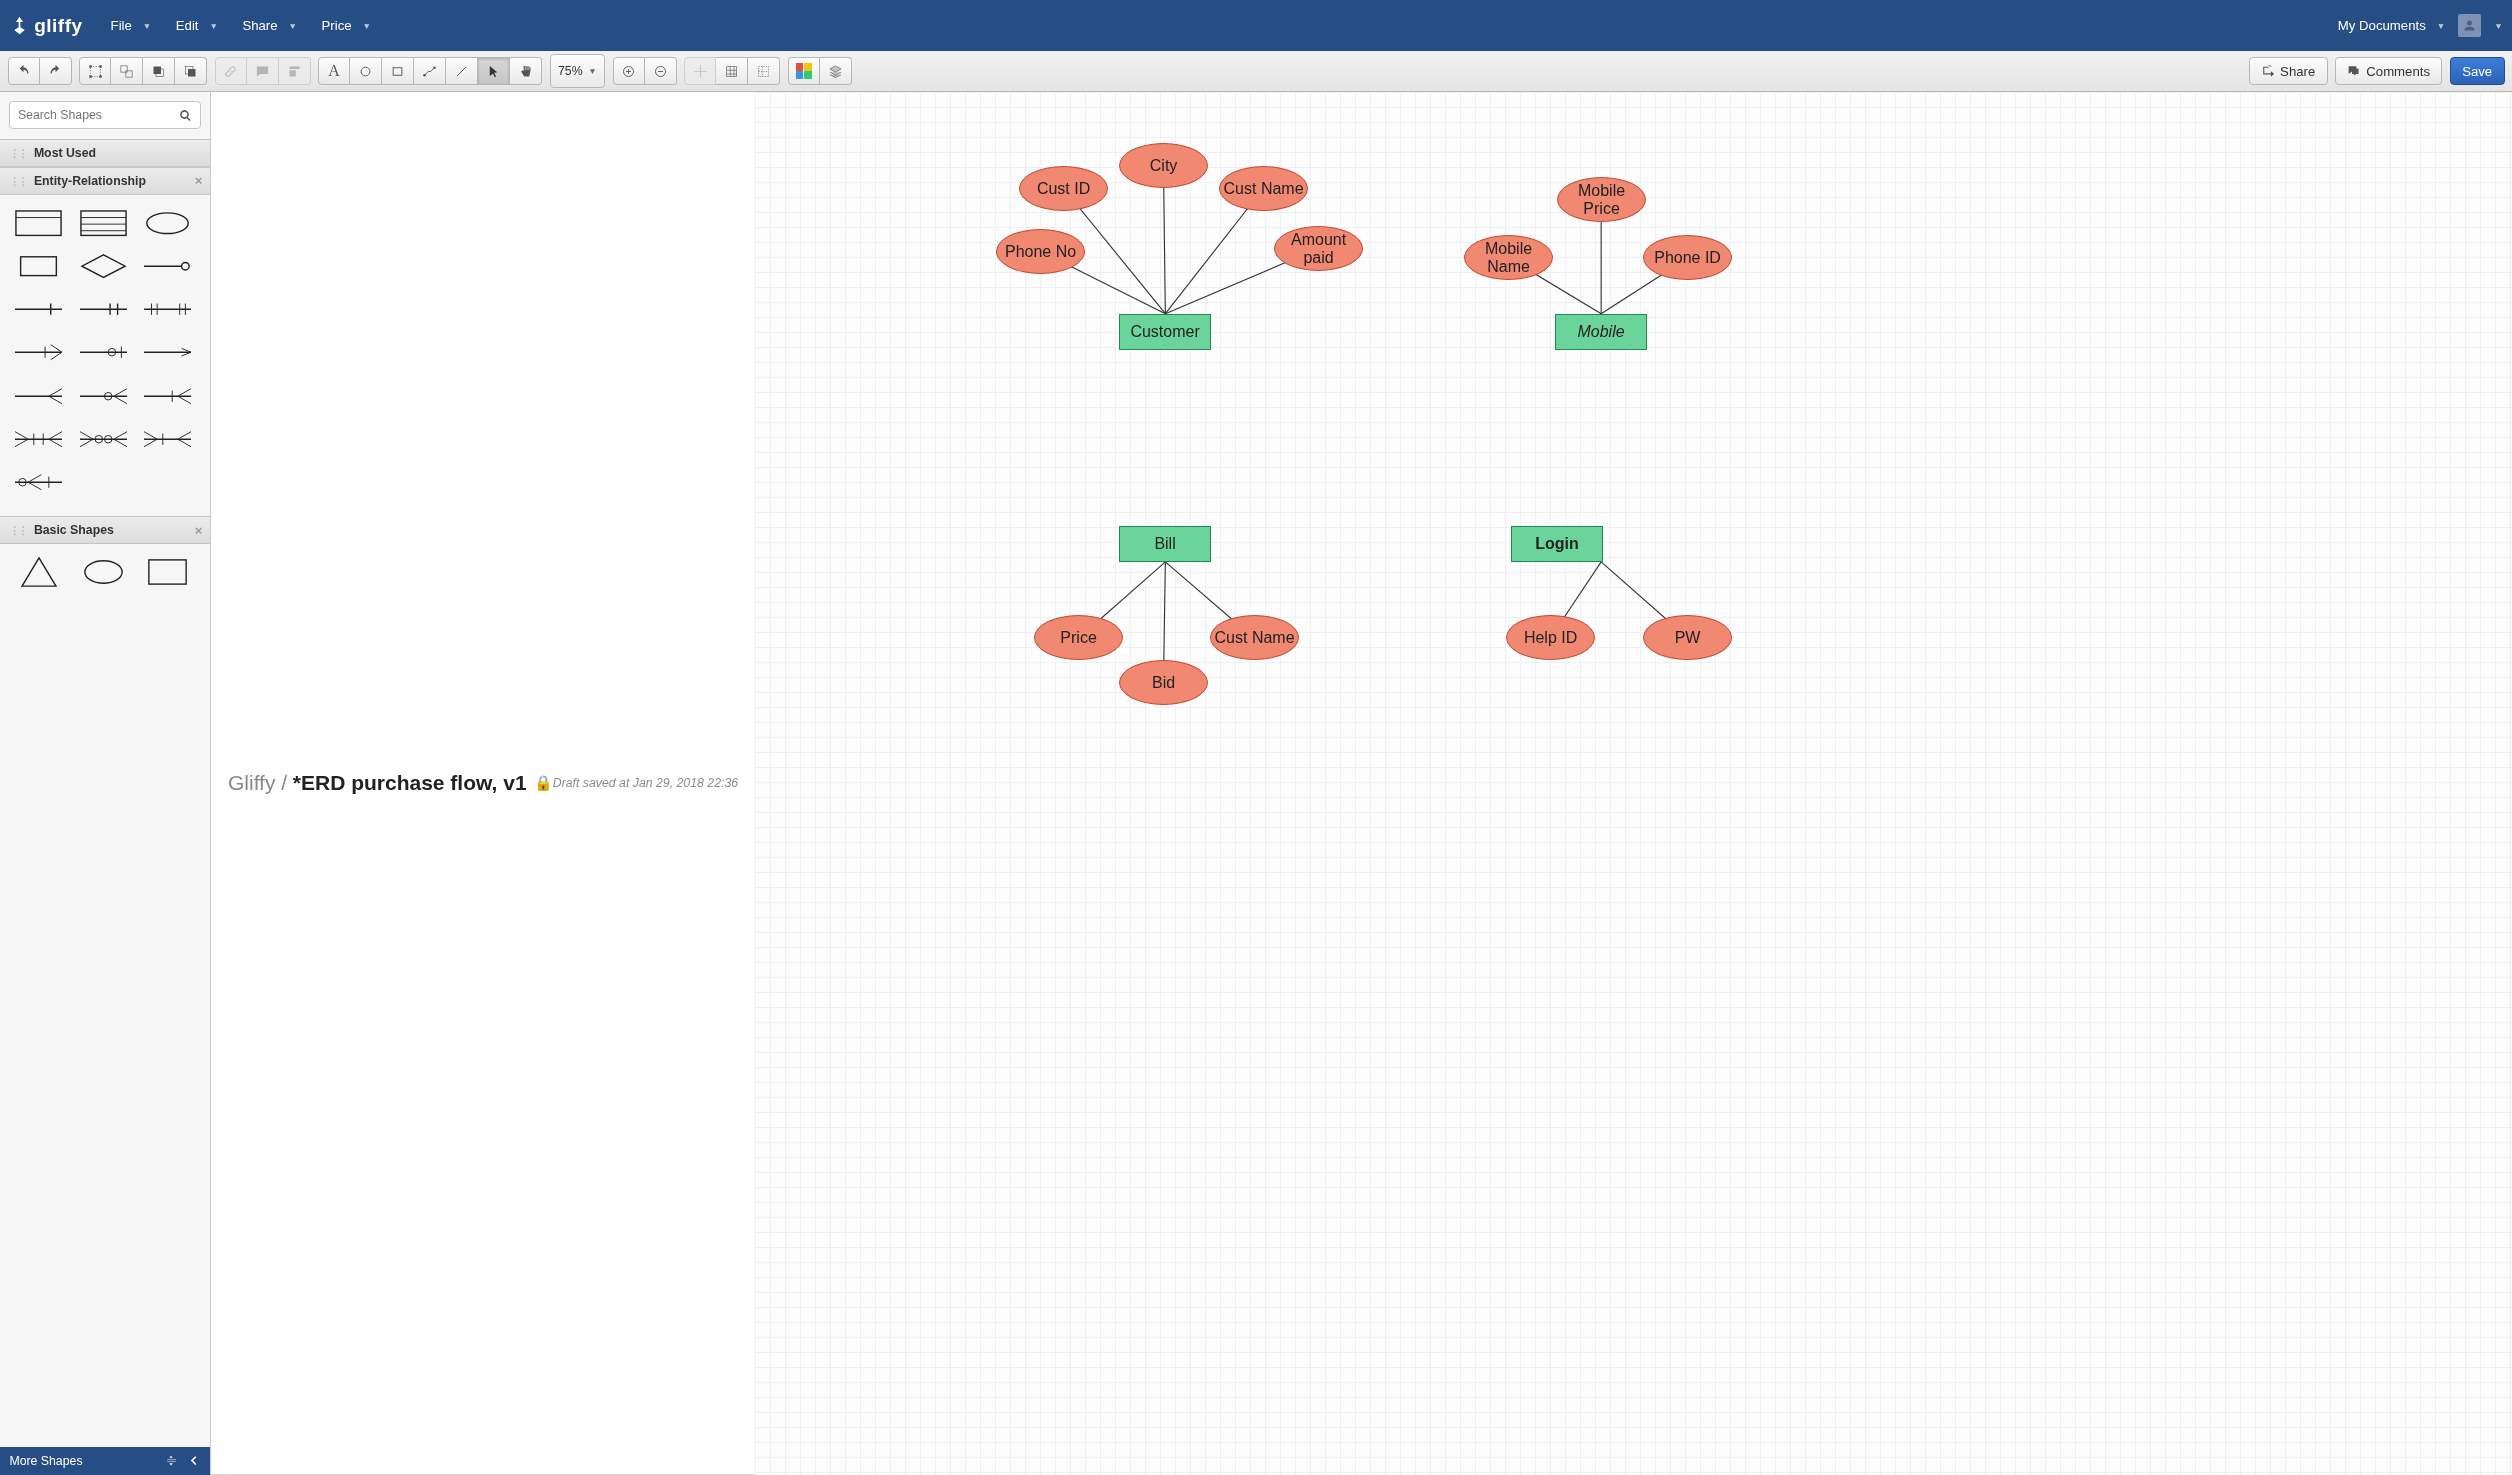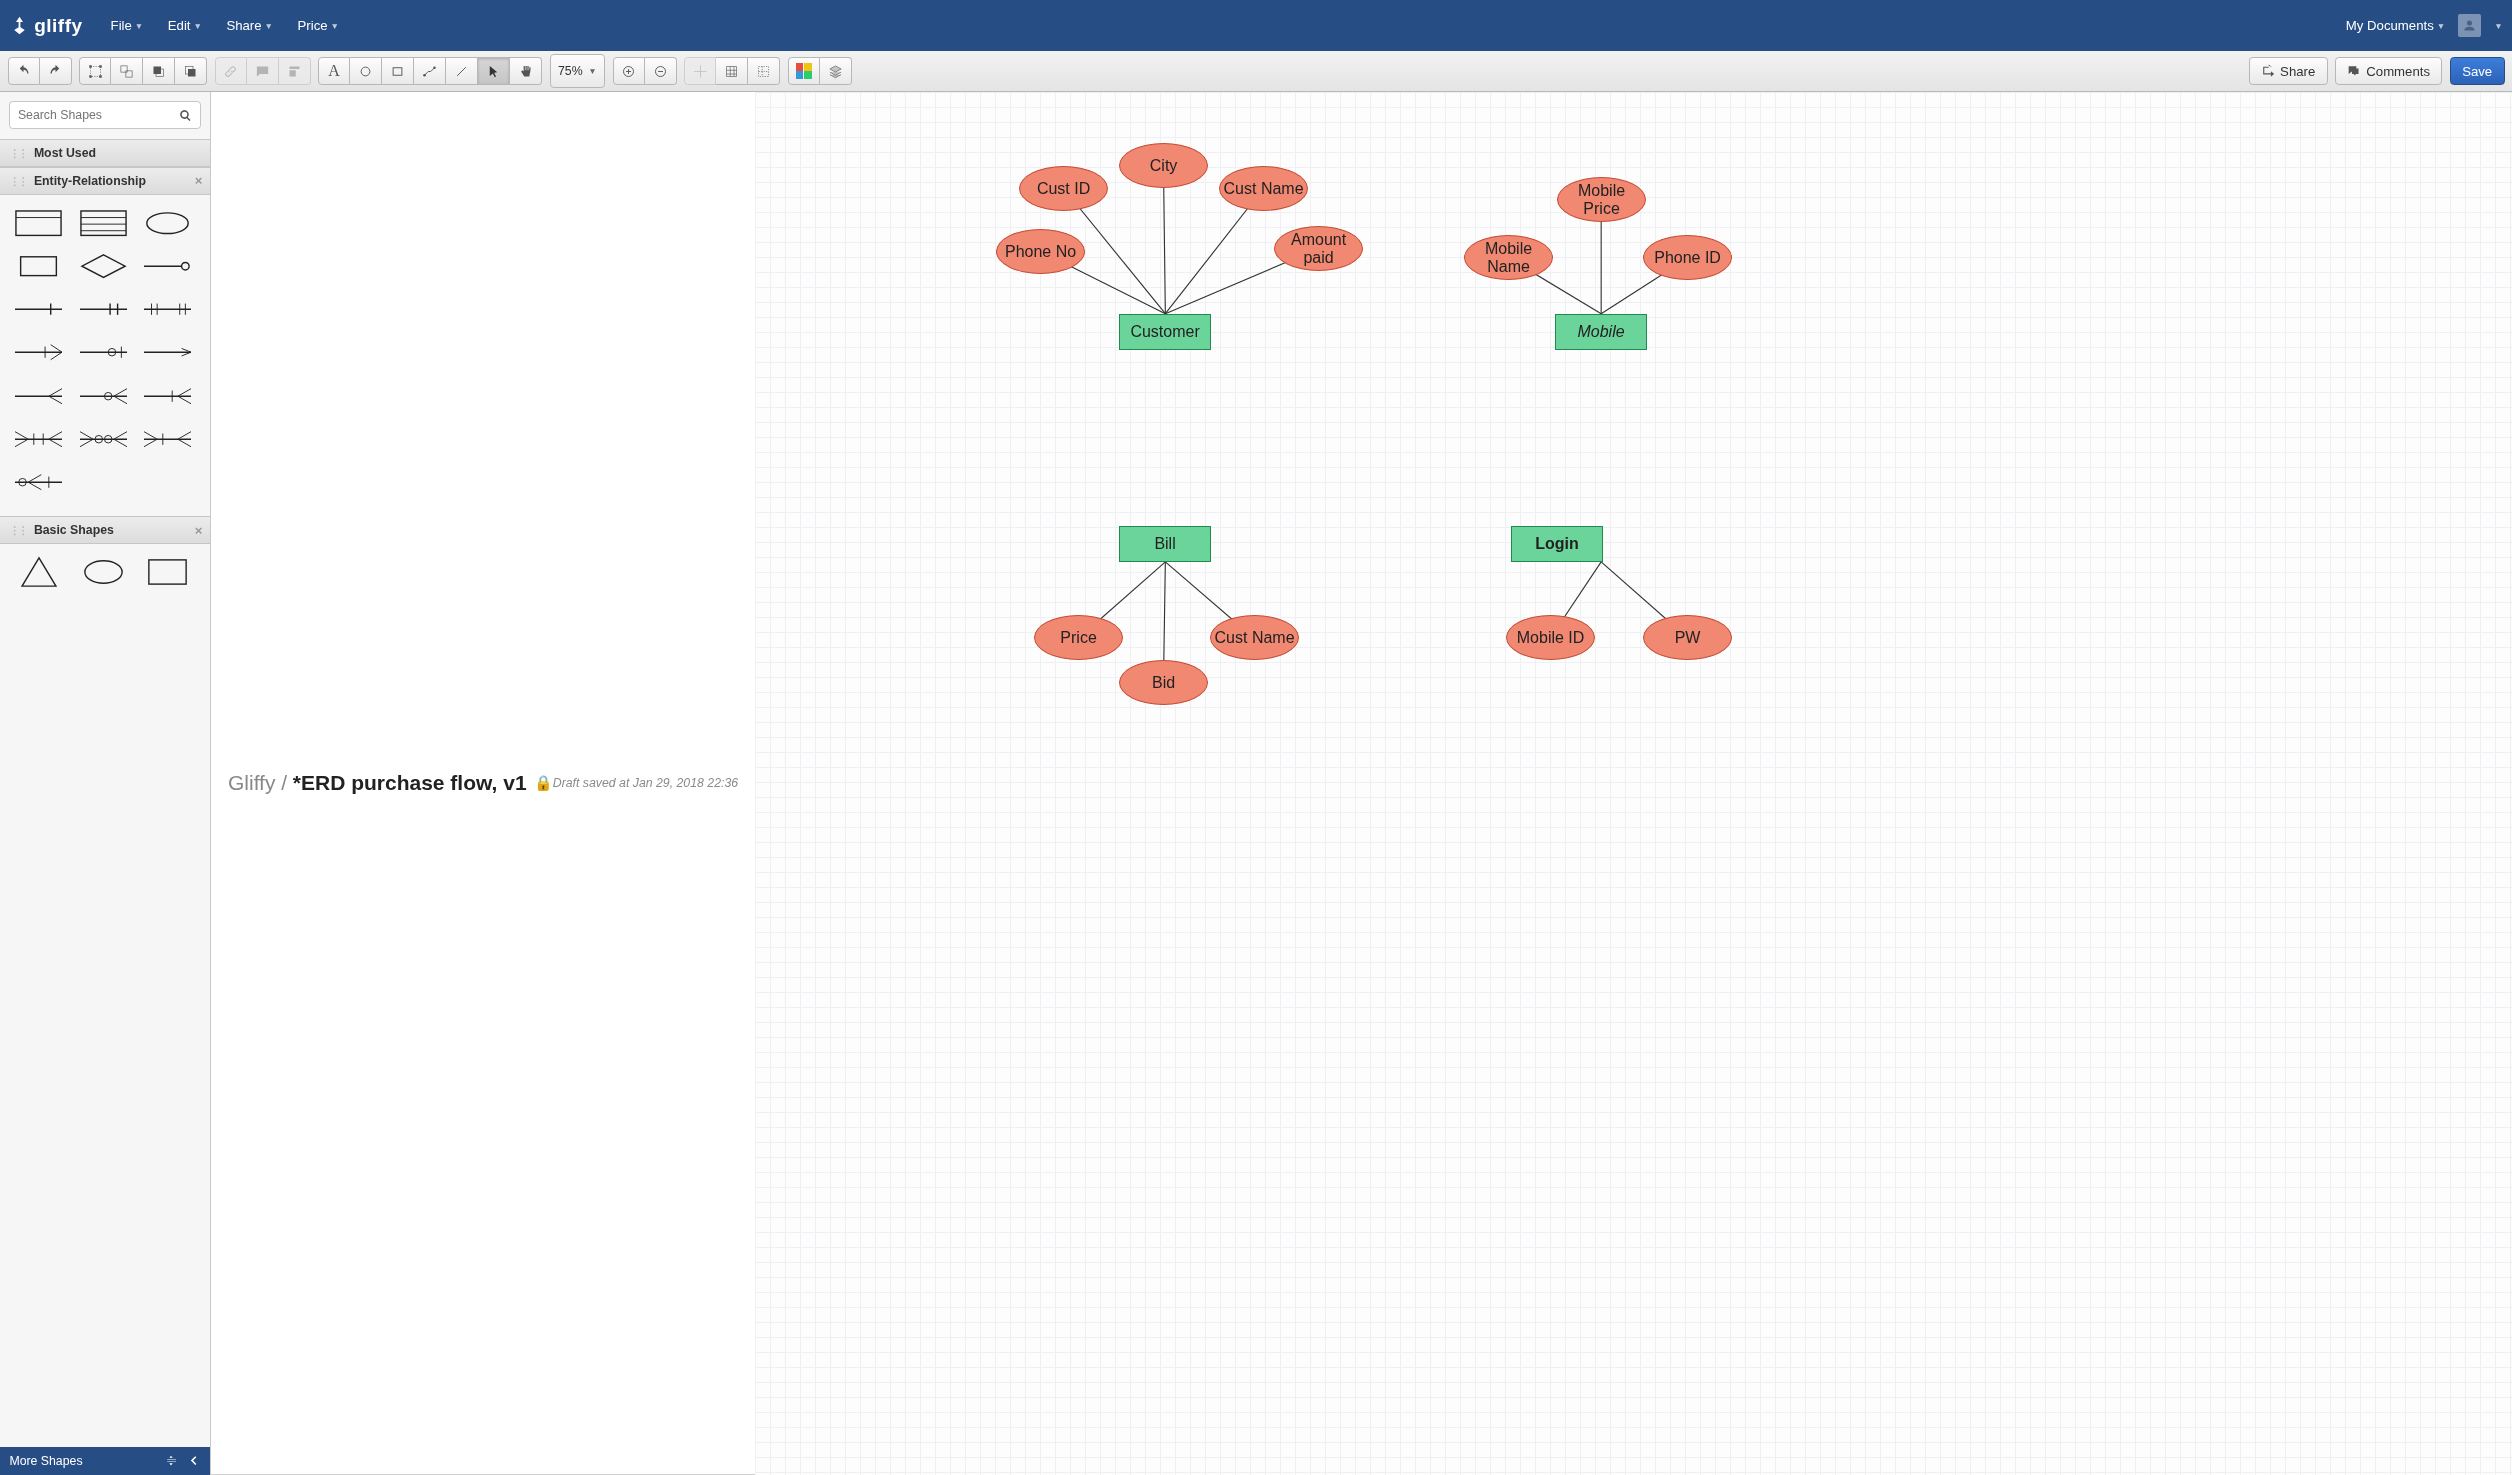--- a/index.html
+++ b/index.html
@@ -4,21 +4,21 @@
 <style>
   * { box-sizing: border-box; margin: 0; padding: 0; }
   html, body { height: 100%; font-family: "Helvetica Neue", Arial, sans-serif; font-size: 12.3px; color: #333; }
   body { display: flex; flex-direction: column; background: #fff; }
 
   
   .menubar { background: #274d85; color: #fff; display: flex; align-items: center; height: 51px; padding: 0 9.4px; }
   .logo { display: flex; align-items: center; gap: 3.8px; font-weight: 700; font-size: 19px; letter-spacing: 0.5px; margin-right: 28px; }
   .logo svg { width: 21px; height: 21px; }
   .menubar-left { display: flex; gap: 24.5px; }
-  .menu-item { display: flex; align-items: center; gap: 3px; cursor: pointer; font-size: 13.2px; }
+  .menu-item { display: flex; align-items: center; gap: 11px; cursor: pointer; font-size: 13.2px; }
   .menu-item .caret, .menubar-right .caret { font-size: 8.5px; opacity: .7; }
   .menubar-right { margin-left: auto; display: flex; align-items: center; gap: 13.2px; }
   .avatar-box { width: 22.6px; height: 22.6px; background: #7d93b5; border-radius: 1.9px; display: flex; align-items: center; justify-content: center; }
   .avatar-box svg { width: 15px; height: 15px; fill: #4a617f; }
 
   
   .toolbar { background: linear-gradient(#f2f2f2,#e4e4e4); border-bottom: 0.9px solid #b7b7b7; height: 41px; display: flex; align-items: center; padding: 0 7.5px; gap: 7.5px; }
   .tb-group { display: flex; }
   .tb-btn { width: 32px; height: 28px; border: 0.9px solid #b7b7b7; background: linear-gradient(#fdfdfd,#e9e9e9); display: flex; align-items: center; justify-content: center; cursor: pointer; font-size: 13.2px; color: #555; }
   .tb-btn:first-child { border-radius: 3.8px 0 0 3.8px; }
@@ -526,19 +526,19 @@
         <div class="node attr" style="left: 264px; top: 74px;">Cust ID</div>
         <div class="node attr" style="left: 364px; top: 51px;">City</div>
         <div class="node attr" style="left: 464px; top: 74px;">Cust Name</div>
         <div class="node attr" style="left: 519px; top: 134px;">Amount paid</div>
         <div class="node attr" style="left: 709px; top: 143px;">Mobile Name</div>
         <div class="node attr" style="left: 802px; top: 85px;">Mobile Price</div>
         <div class="node attr" style="left: 888px; top: 143px;">Phone ID</div>
         <div class="node attr" style="left: 279px; top: 523px;">Price</div>
         <div class="node attr" style="left: 364px; top: 568px;">Bid</div>
         <div class="node attr" style="left: 455px; top: 523px;">Cust Name</div>
-        <div class="node attr" style="left: 751px; top: 523px;">Mobile ID</div>
+        <div class="node attr" style="left: 751px; top: 523px;">Help ID</div>
         <div class="node attr" style="left: 888px; top: 523px;">PW</div>
       </div>
     <div class="canvas-scrollbar"></div>
   </div>
 </div>
 
 
 </body></html>

